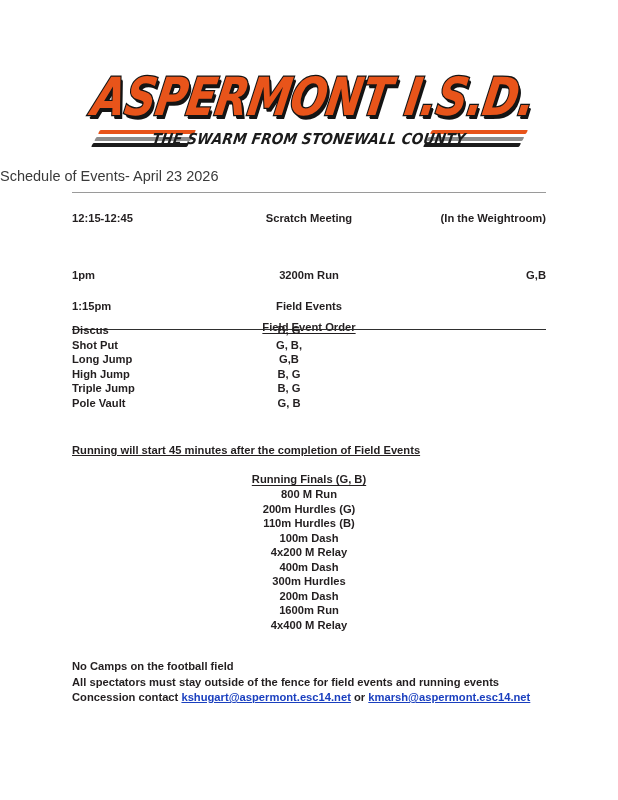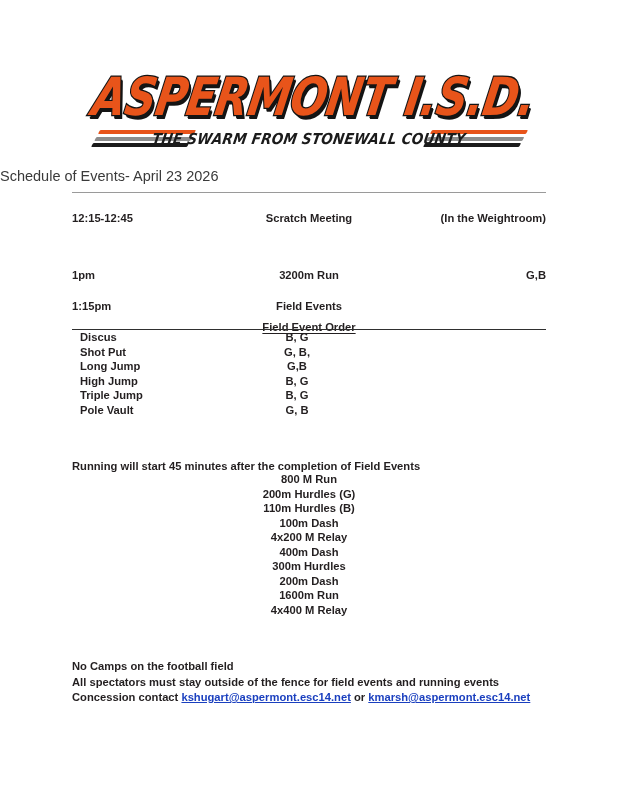--- a/index.html
+++ b/index.html
@@ -168,23 +168,22 @@
     position: absolute;
     left: 72px;
     top: 329px;
     width: 474px;
     height: 1.4px;
     background: #2f2f2f;
   }
   .feo-list {
     position: absolute;
     left: 72px;
-    top: 331px;
-    width: 474px;
-    margin-left: 8px;
+    top: 324px;
+    width: 474px;
   }
   .feo-row {
     position: relative;
     height: 14.6px;
     font-size: 11.2px;
     font-weight: bold;
   }
   .feo-row .f-name {
     position: absolute;
     left: 0;
@@ -195,24 +194,25 @@
     left: 182px;
     top: 0;
     width: 70px;
     text-align: center;
   }
 
   
   .run-note {
     position: absolute;
     left: 72px;
-    top: 460px;
-    font-size: 11.2px;
-    font-weight: bold;
-    white-space: nowrap;
+    top: 444px;
+    font-size: 11.2px;
+    font-weight: bold;
+    white-space: nowrap;
+    text-decoration: underline;
   }
 
   
   .finals {
     position: absolute;
     left: 72px;
     top: 473px;
     width: 474px;
     text-align: center;
   }
@@ -321,20 +321,23 @@
     </div>
     <div class="feo-row">
       <span class="f-name">Pole Vault</span>
       <span class="f-gender">G, B</span>
     </div>
   </div>
 
   <div class="run-note">Running will start 45 minutes after the completion of Field Events</div>
 
   <div class="finals">
+    <div class="finals-head">
+      <span>Running Finals (G, B)</span>
+    </div>
     <div class="finals-item">800 M Run</div>
     <div class="finals-item">200m Hurdles (G)</div>
     <div class="finals-item">110m Hurdles (B)</div>
     <div class="finals-item">100m Dash</div>
     <div class="finals-item">4x200 M Relay</div>
     <div class="finals-item">400m Dash</div>
     <div class="finals-item">300m Hurdles</div>
     <div class="finals-item">200m Dash</div>
     <div class="finals-item">1600m Run</div>
     <div class="finals-item">4x400 M Relay</div>

